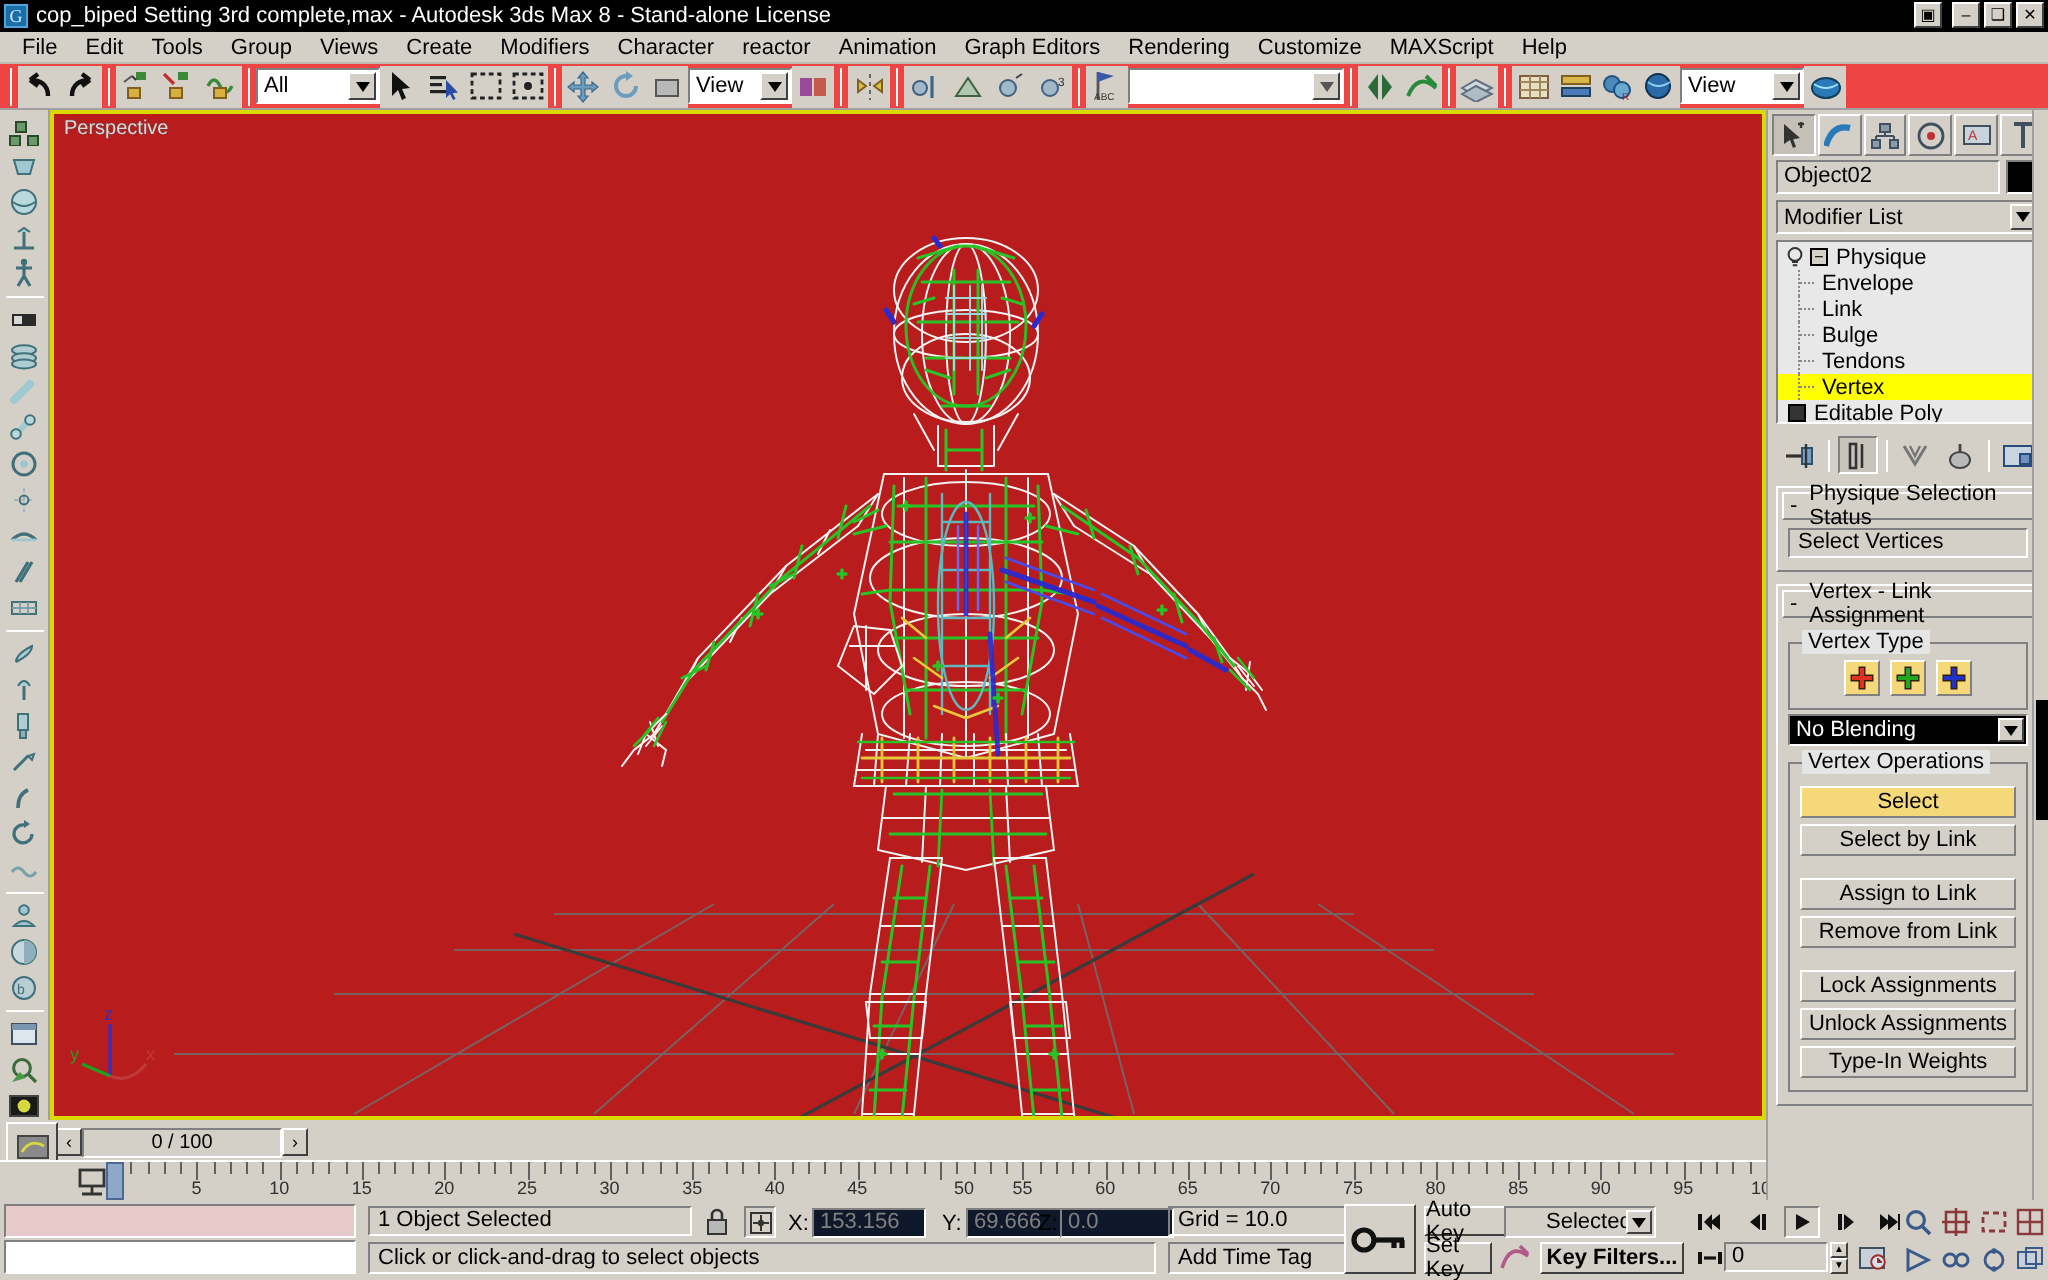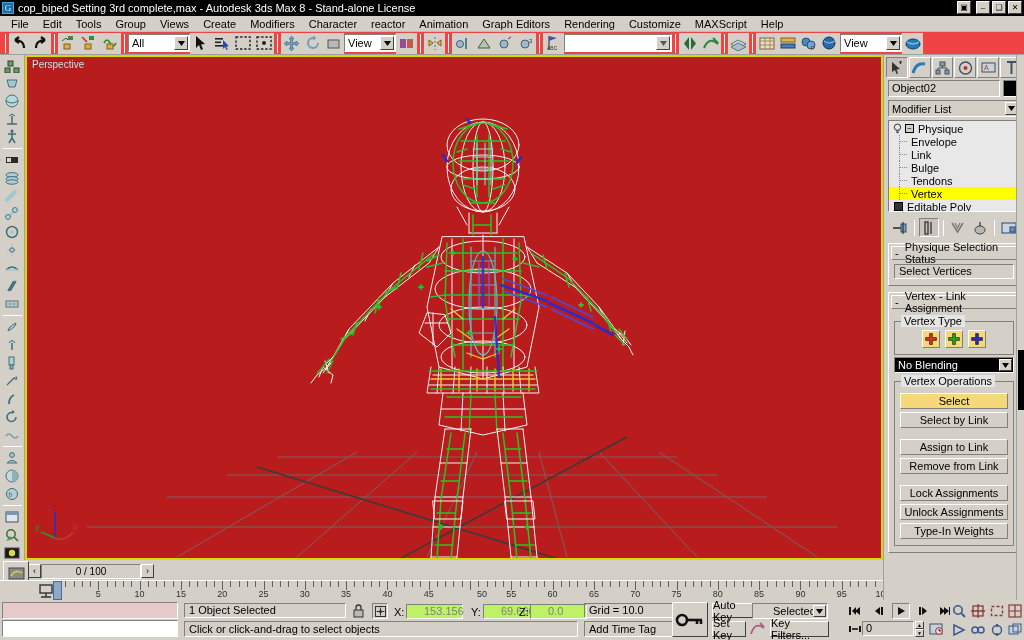--- a/index.html
+++ b/index.html
@@ -286,24 +286,24 @@
     font-size:11px; padding-left:4px; line-height:13px; background:#d4d0c8;
   }
   .sb-prompt {
     position:absolute; left:184px; top:21px; width:394px; height:16px;
     border-top:1px solid #808080;border-left:1px solid #808080;
     border-right:1px solid #fff;border-bottom:1px solid #fff;
     font-size:11px; padding-left:4px; line-height:14px; background:#d4d0c8;
   }
   .coord-lbl { position:absolute; font-size:11px; top:6px; }
   .coord-fld {
-    position:absolute; top:4px; height:15px; width:57px; background:#bef264;
-    border-top:1px solid #808080;border-left:1px solid #808080;
-    border-right:1px solid #fff;border-bottom:1px solid #fff;
-    font-size:11px; color:#808080; padding-left:17px; line-height:13px;
+    position:absolute; top:4px; height:15px; width:57px; background:#0f172a;
+    border-top:1px solid #808080;border-left:1px solid #808080;
+    border-right:1px solid #fff;border-bottom:1px solid #fff;
+    font-size:11px; color:#808080; padding-left:3px; line-height:13px;
   }
   .sb-grid {
     position:absolute; left:584px; top:3px; width:104px; height:15px;
     border-top:1px solid #808080;border-left:1px solid #808080;
     border-right:1px solid #fff;border-bottom:1px solid #fff;
     font-size:11px; padding-left:4px; line-height:13px;
   }
   .sb-timetag {
     position:absolute; left:584px; top:21px; width:104px; height:16px;
     border-top:1px solid #808080;border-left:1px solid #808080;
@@ -1405,21 +1405,21 @@
 
     <div class="sb-btn" style="left:712px;top:3px;width:46px;height:15px;">Auto Key</div>
     <div class="sb-btn" style="left:712px;top:21px;width:34px;height:16px;">Set Key</div>
 
     <div style="position:absolute;left:750px;top:21px;">
       <svg width="16" height="15" viewBox="0 0 16 15">
           <path d="M1 13 q4 -13 13 -6" stroke="#b05a8a" stroke-width="1.8" fill="none"></path>
           <path d="M10 2 l4 4" stroke="#b05a8a" stroke-width="1.8"></path>
         </svg>
     </div>
-    <div class="sb-btn" style="left:770px;top:21px;width:59px;height:16px;">Key Filters...</div>
+    <div class="sb-btn" style="left:770px;top:21px;width:72px;height:16px;font-weight:bold;">Key Filters...</div>
 
     <div class="sb-combo">
       <span>Selected</span>
       <span class="arrow">
         <svg width="7" height="5">
             <path d="M0 0 L7 0 L3.5 5 Z" fill="#000"></path>
           </svg>
       </span>
     </div>
 

